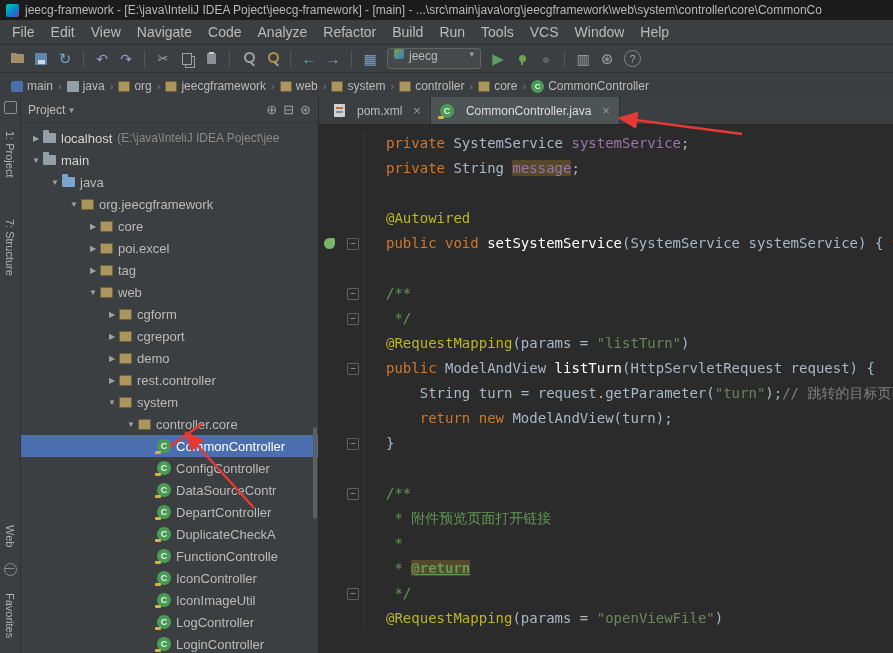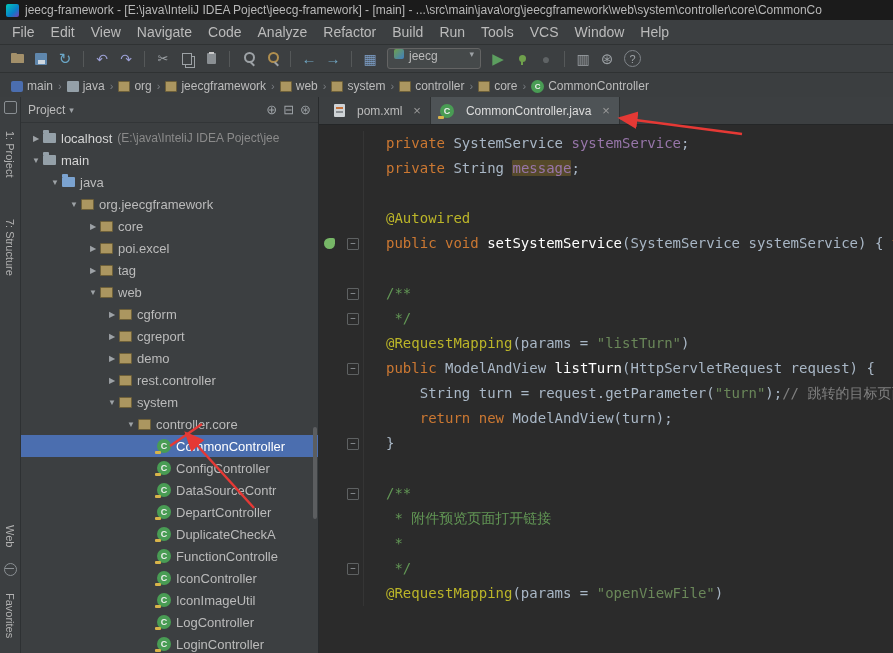--- a/index.html
+++ b/index.html
@@ -482,20 +482,24 @@
         </div>
         <div class="ed-line">
           <div class="ed-gutter"></div>
           <div class="ed-code"><span class="doc"> * 附件预览页面打开链接</span></div>
         </div>
         <div class="ed-line">
           <div class="ed-gutter"></div>
           <div class="ed-code"><span class="doc"> *</span></div>
         </div>
         <div class="ed-line">
+          <div class="ed-gutter"></div>
+          <div class="ed-code"><span class="doc"> * </span><span class="tag hl">@return</span></div>
+        </div>
+        <div class="ed-line">
           <div class="ed-gutter">
             <span class="g-fold">−</span>
           </div>
           <div class="ed-code"><span class="doc"> */</span></div>
         </div>
         <div class="ed-line">
           <div class="ed-gutter"></div>
           <div class="ed-code"><span class="ann">@RequestMapping</span><span class="pl">(params = </span><span class="str">"openViewFile"</span><span class="pl">)</span></div>
         </div>
       </div>

